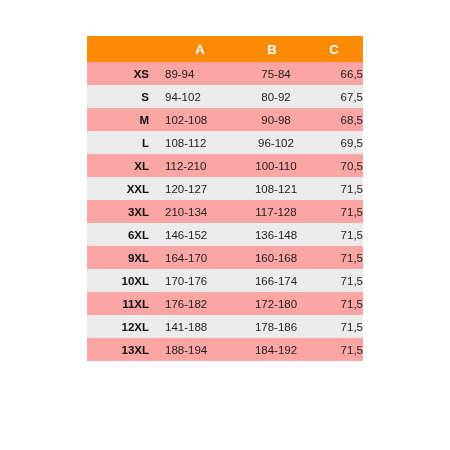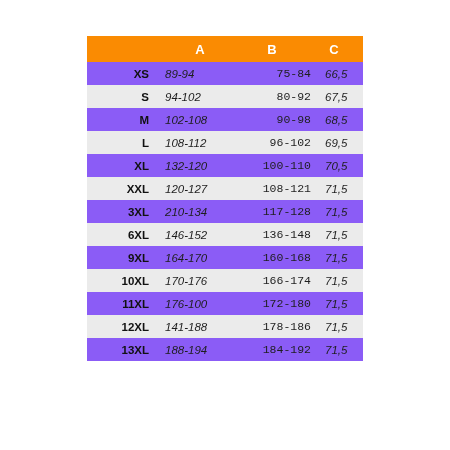--- a/index.html
+++ b/index.html
@@ -51,21 +51,21 @@
   }
   thead th.h-size {
     
   }
   thead th.h-a { text-align: center; padding-right: 4px; }
   thead th.h-b { text-align: center; padding-right: 6px; }
   thead th.h-c { text-align: center; padding-right: 6px; }
 
   
   tbody tr {
-    background: #8b5cf6;
+    background: #fca5a5;
   }
   tbody tr.striped {
     background: #EBEBEB;
   }
   tbody td {
     height: 23px;
     padding: 0;
     font-size: 11.5px;
     color: #1e1e1e;
     vertical-align: middle;
@@ -74,31 +74,28 @@
   td.c-size {
     text-align: right;
     padding-right: 16px;
     font-weight: bold;
     font-size: 11.5px;
     color: #111111;
   }
   td.c-a {
     text-align: left;
     padding-left: 0px;
-    font-style: italic;
   }
   td.c-b {
+    text-align: center;
+    padding-left: 2px;
+  }
+  td.c-c {
     text-align: right;
-    padding-left: 2px;
-    font-family: Liberation Mono, monospace;
-  }
-  td.c-c {
-    text-align: left;
     padding-left: 14px;
-    font-style: italic;
   }
 </style>
 </head>
 <body>
 
 <div class="page">
 
   <table class="size-table">
     <colgroup>
       <col class="col-size">
@@ -136,21 +133,21 @@
           <td class="c-c">68,5</td>
         </tr>
         <tr class="striped">
           <td class="c-size">L</td>
           <td class="c-a">108-112</td>
           <td class="c-b">96-102</td>
           <td class="c-c">69,5</td>
         </tr>
         <tr>
           <td class="c-size">XL</td>
-          <td class="c-a">132-120</td>
+          <td class="c-a">112-210</td>
           <td class="c-b">100-110</td>
           <td class="c-c">70,5</td>
         </tr>
         <tr class="striped">
           <td class="c-size">XXL</td>
           <td class="c-a">120-127</td>
           <td class="c-b">108-121</td>
           <td class="c-c">71,5</td>
         </tr>
         <tr>
@@ -172,21 +169,21 @@
           <td class="c-c">71,5</td>
         </tr>
         <tr class="striped">
           <td class="c-size">10XL</td>
           <td class="c-a">170-176</td>
           <td class="c-b">166-174</td>
           <td class="c-c">71,5</td>
         </tr>
         <tr>
           <td class="c-size">11XL</td>
-          <td class="c-a">176-100</td>
+          <td class="c-a">176-182</td>
           <td class="c-b">172-180</td>
           <td class="c-c">71,5</td>
         </tr>
         <tr class="striped">
           <td class="c-size">12XL</td>
           <td class="c-a">141-188</td>
           <td class="c-b">178-186</td>
           <td class="c-c">71,5</td>
         </tr>
         <tr>

